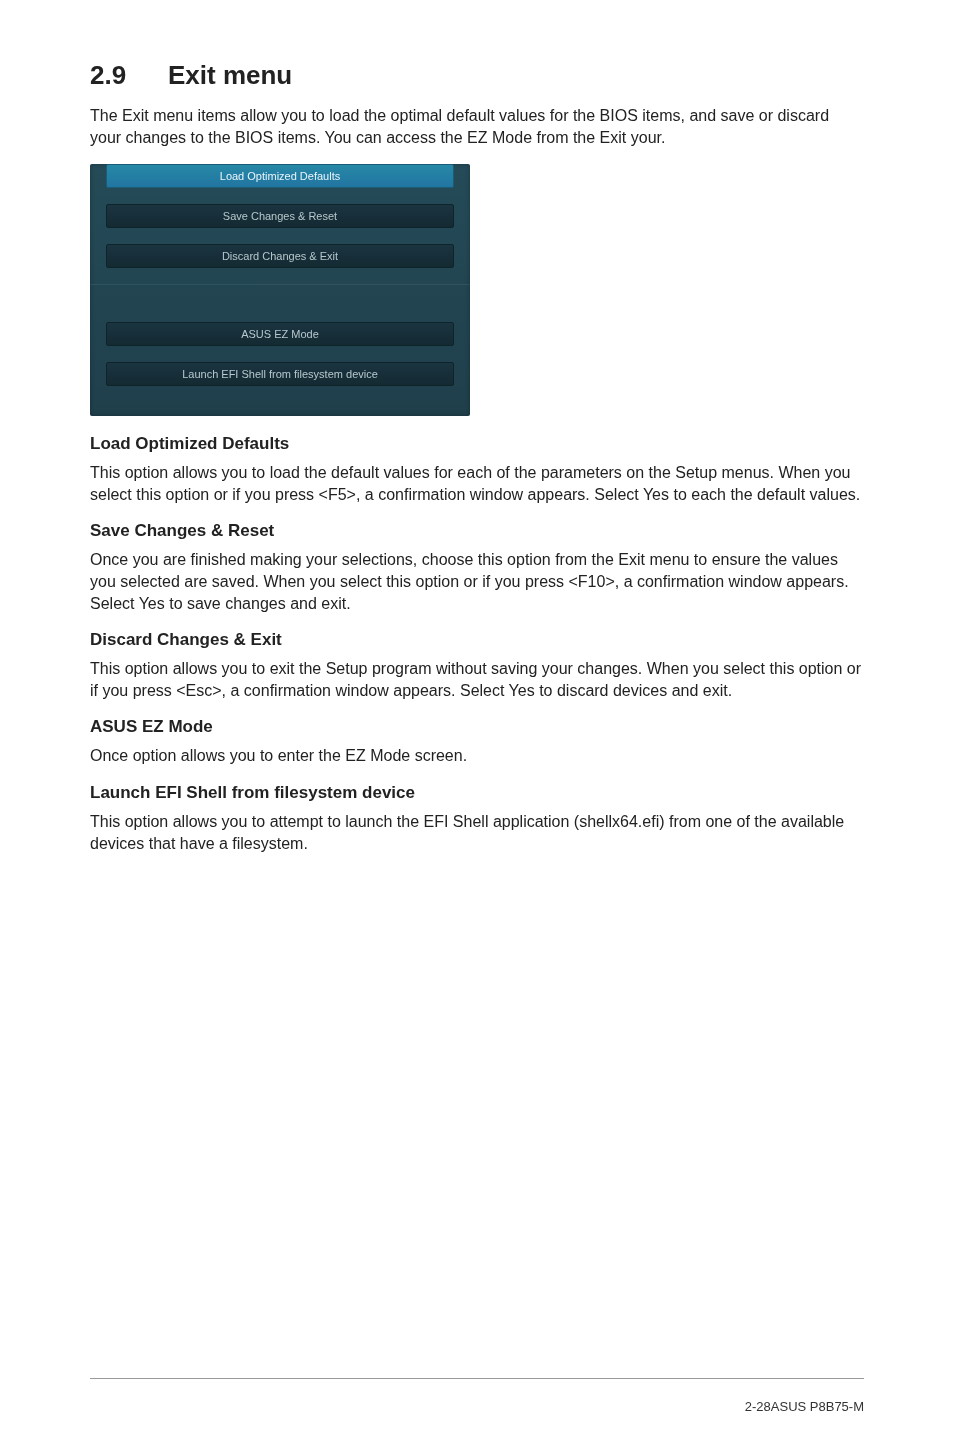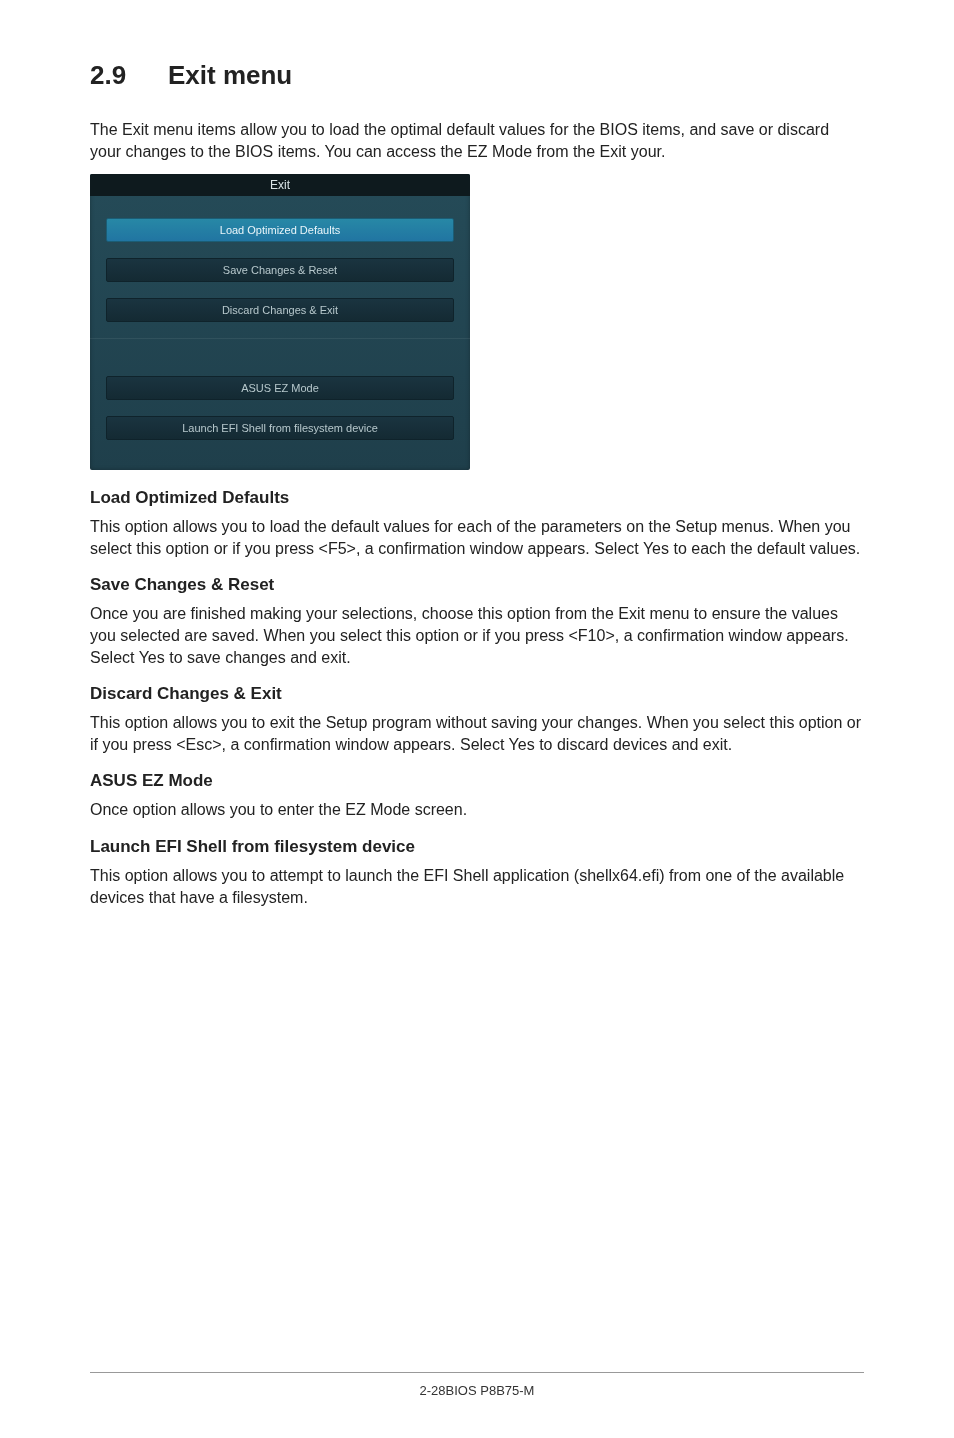--- a/index.html
+++ b/index.html
@@ -8,21 +8,21 @@
     background: #fff;
     color: #222;
     width: 954px;
     height: 1438px;
     padding: 60px 90px 30px 90px;
     position: relative;
   }
   h1 {
     font-size: 26px;
     font-weight: bold;
-    margin-bottom: 28px;
+    margin-bottom: 14px;
   }
   .section-num { display: inline-block; width: 78px; }
   p.body {
     font-size: 16px;
     line-height: 1.35;
     margin-bottom: 12px;
   }
   .bold { font-weight: normal; }
   h2 {
     font-size: 17px;
@@ -65,42 +65,41 @@
   }
   .bios-gap {
     height: 22px;
     margin: 8px 0;
     border-top: 1px solid rgba(255,255,255,0.07);
   }
   .footer {
     position: absolute;
     left: 90px;
     right: 90px;
-    bottom: 40px;
+    bottom: 24px;
     border-top: 1px solid #999;
-    padding-top: 10px;
+    padding-top: 20px;
     font-size: 13px;
     color: #333;
     display: flex;
-    justify-content: center;
+    justify-content: flex-end;
   }
 </style>
 </head>
 <body>
 
 <h1>
   <span class="section-num">2.9</span><span>Exit menu</span>
 </h1>
 
 <p class="body">
   <span>The Exit menu items allow you to load the optimal default values for the BIOS items, and save or discard your changes to the BIOS items. You can access the </span><span class="bold">EZ Mode</span><span> from the Exit your.</span>
 </p>
 
 <div class="bios-panel">
-  <div class="bios-title-bar">Exit</div>
   <div class="bios-item highlighted">Load Optimized Defaults</div>
   <div class="bios-item">Save Changes &amp; Reset</div>
   <div class="bios-item">Discard Changes &amp; Exit</div>
   <div class="bios-gap"></div>
   <div class="bios-item">ASUS EZ Mode</div>
   <div class="bios-item">Launch EFI Shell from filesystem device</div>
 </div>
 
 <h2>Load Optimized Defaults</h2>
 <p class="body">
@@ -118,14 +117,14 @@
 </p>
 
 <h2>ASUS EZ Mode</h2>
 <p class="body">Once option allows you to enter the EZ Mode screen.</p>
 
 <h2>Launch EFI Shell from filesystem device</h2>
 <p class="body">This option allows you to attempt to launch the EFI Shell application (shellx64.efi) from one of the available devices that have a filesystem.</p>
 
 <div class="footer">
   <span>2-28</span>
-  <span>BIOS P8B75-M</span>
+  <span>ASUS P8B75-M</span>
 </div>
 
 </body></html>

